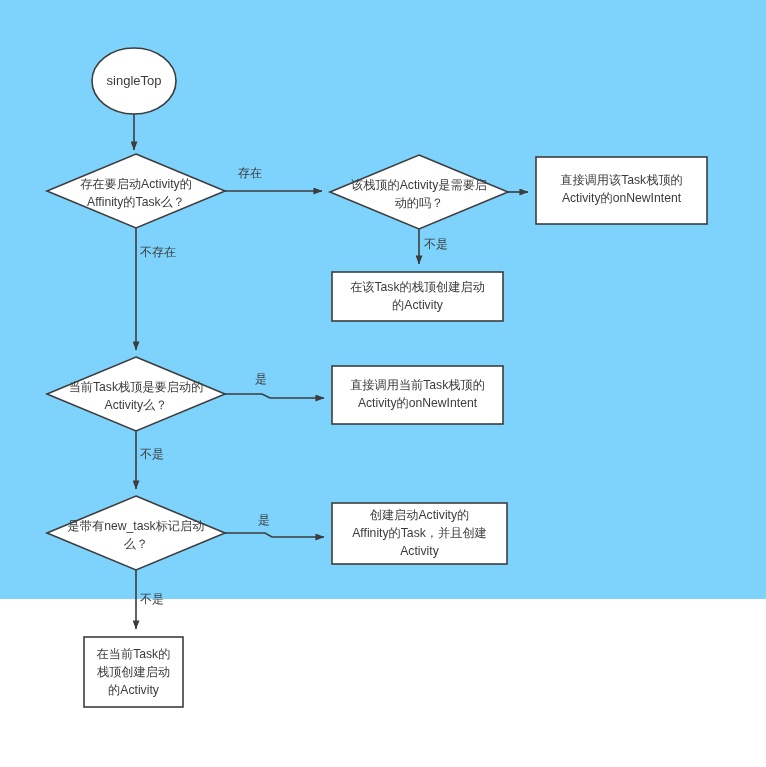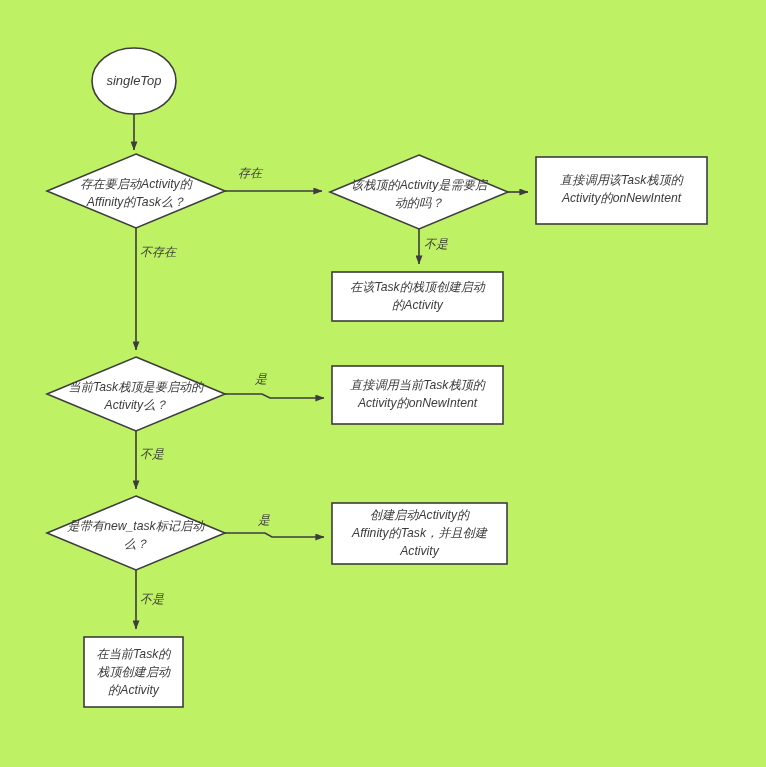--- a/index.html
+++ b/index.html
@@ -9,23 +9,22 @@
   }
   body {
     width: 766px;
     height: 767px;
     font-family: "Liberation Sans", "DejaVu Sans", sans-serif;
     overflow: hidden;
   }
   #flowchart-root {
     position: relative;
     width: 766px;
-    height: 767px;
-    background: #bef264;
-    font-style: italic;
+    height: 599px;
+    background: #7dd3fc;
   }
   svg.diagram {
     display: block;
     width: 766px;
     height: 767px;
   }
   .shape-stroke {
     fill: #ffffff;
     stroke: #3d3d3d;
     stroke-width: 1.6;

